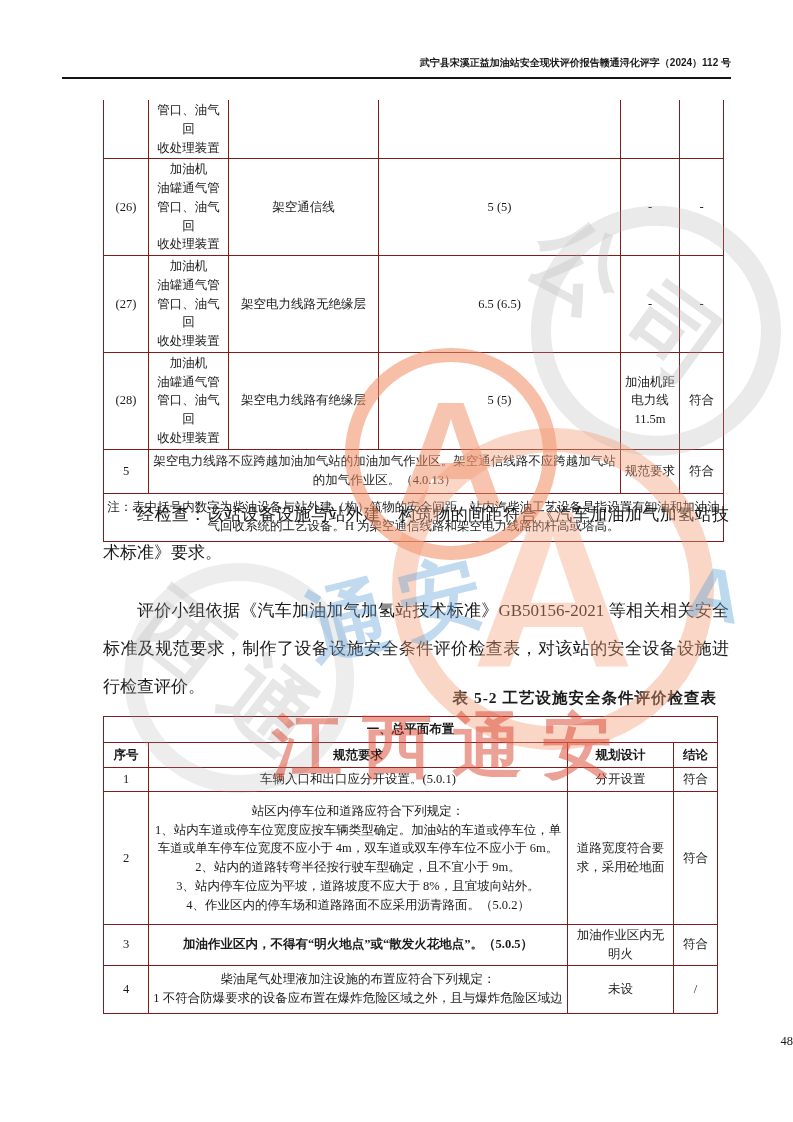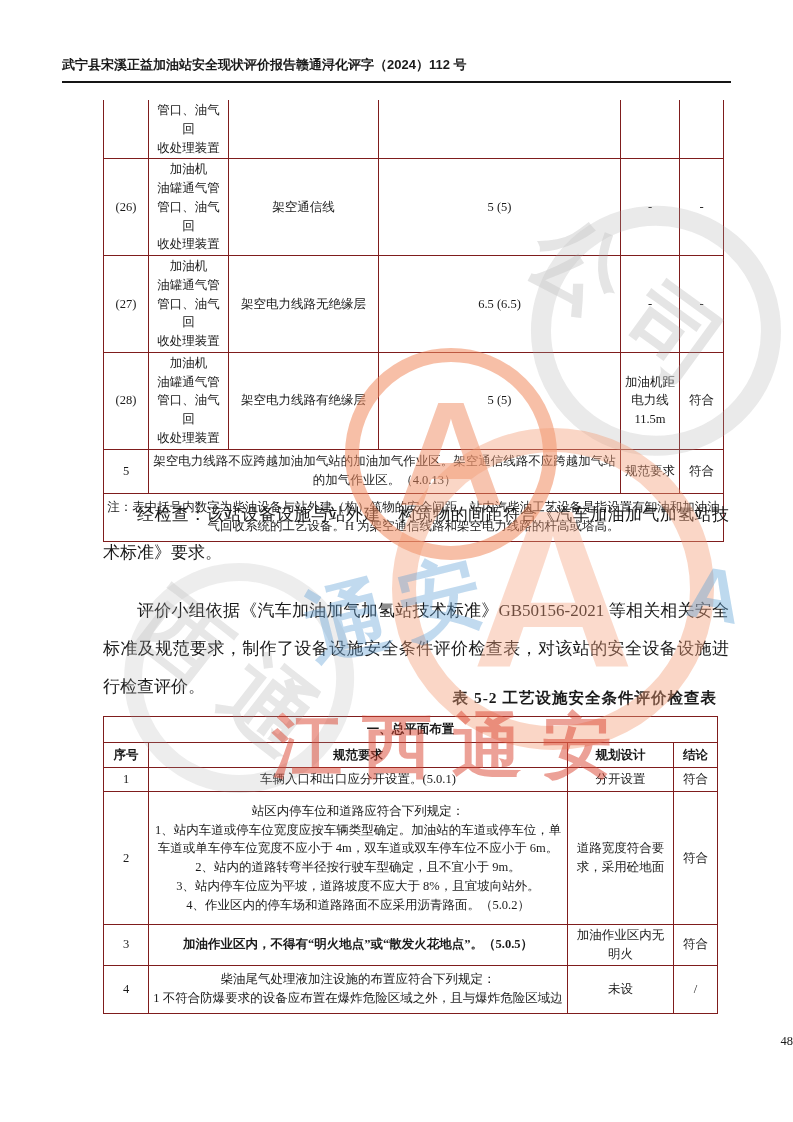--- a/index.html
+++ b/index.html
@@ -4,23 +4,23 @@
 <style>
   * { margin:0; padding:0; box-sizing:border-box; }
   html,body { background:#ffffff; }
   .page {
     position:relative; width:793px; height:1122px; background:#fff;
     overflow:hidden; font-family:"Liberation Serif", serif; color:#1a1a1a;
   }
   
   .doc-header{
     position:absolute; left:62px; right:62px; top:56px;
-    display:flex; justify-content:flex-start; align-items:flex-end;
+    display:flex; justify-content:flex-end; align-items:flex-end;
     padding-bottom:7px; border-bottom:2.5px solid #151515;
-    font-family:"Liberation Sans", sans-serif; font-weight:bold; font-size:13px;
+    font-family:"Liberation Sans", sans-serif; font-weight:bold; font-size:10px;
   }
   
   table{ border-collapse:collapse; table-layout:fixed; }
   td{
     border:1px solid #7f1d1d; text-align:center; vertical-align:middle;
     font-size:12.5px; line-height:1.5; padding:1px 3px; overflow:hidden;
   }
   .pre{ white-space:pre-line; }
   .left{ text-align:center; }
   .bold{ font-weight:bold; }

